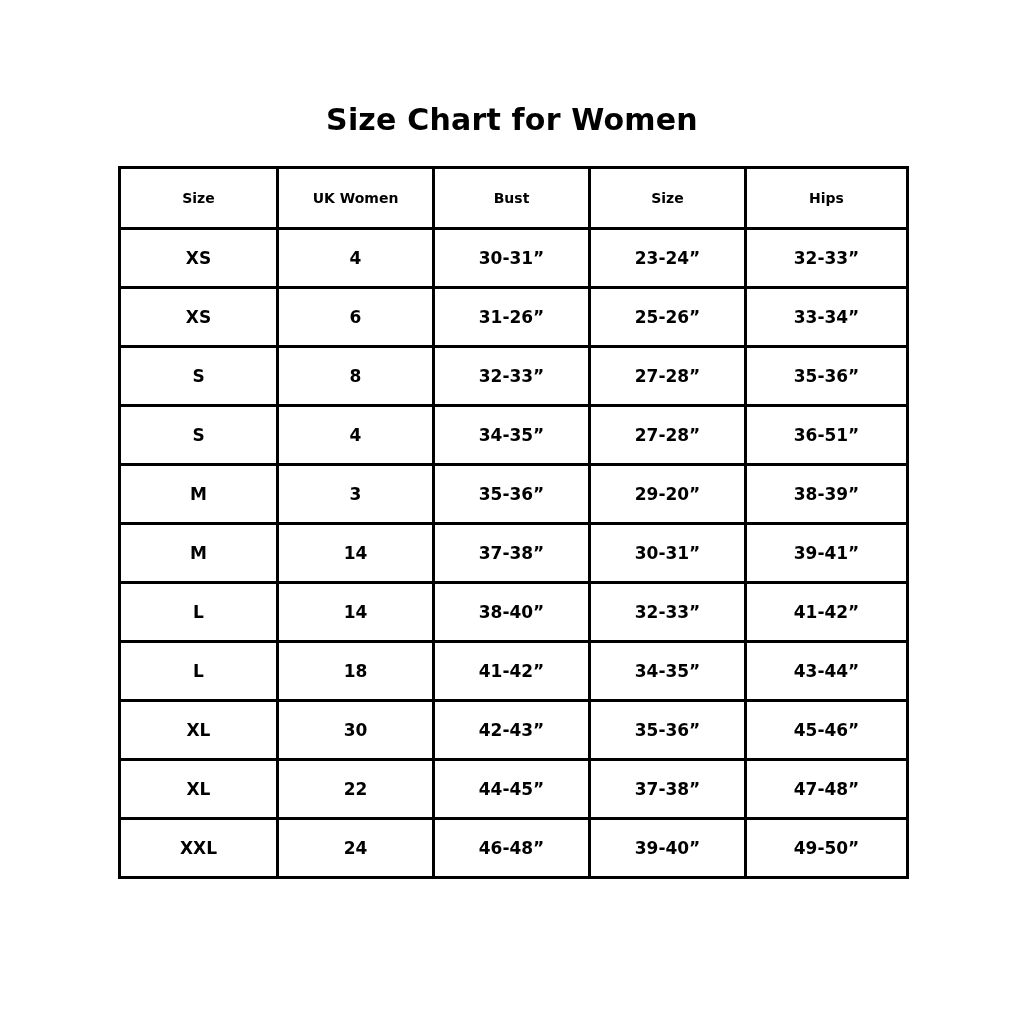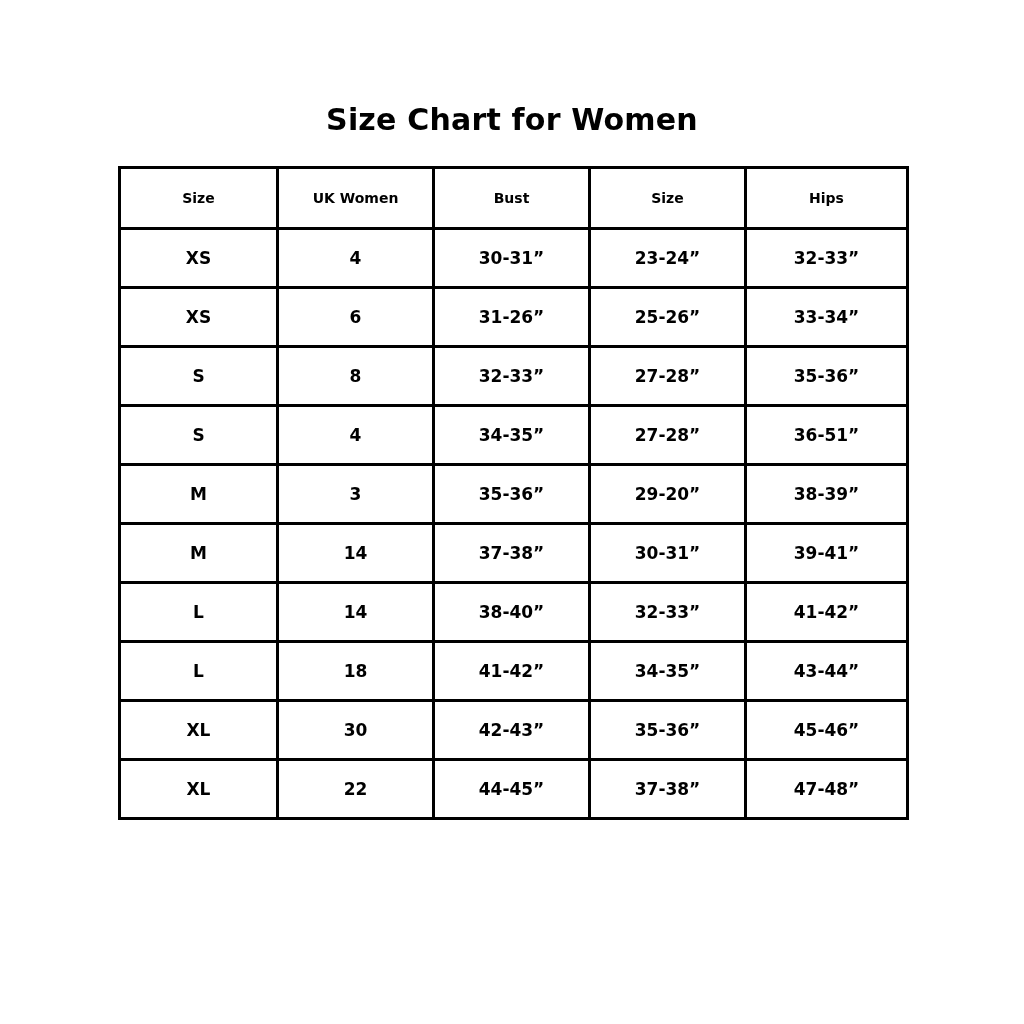--- a/index.html
+++ b/index.html
@@ -151,17 +151,24 @@
           <td>35-36”</td>
           <td>45-46”</td>
         </tr>
         <tr>
           <td>XL</td>
           <td>22</td>
           <td>44-45”</td>
           <td>37-38”</td>
           <td>47-48”</td>
         </tr>
+        <tr>
+          <td>XXL</td>
+          <td>24</td>
+          <td>46-48”</td>
+          <td>39-40”</td>
+          <td>49-50”</td>
+        </tr>
       </tbody>
     </table>
   </div>
 
 </div>
 
 </body></html>

